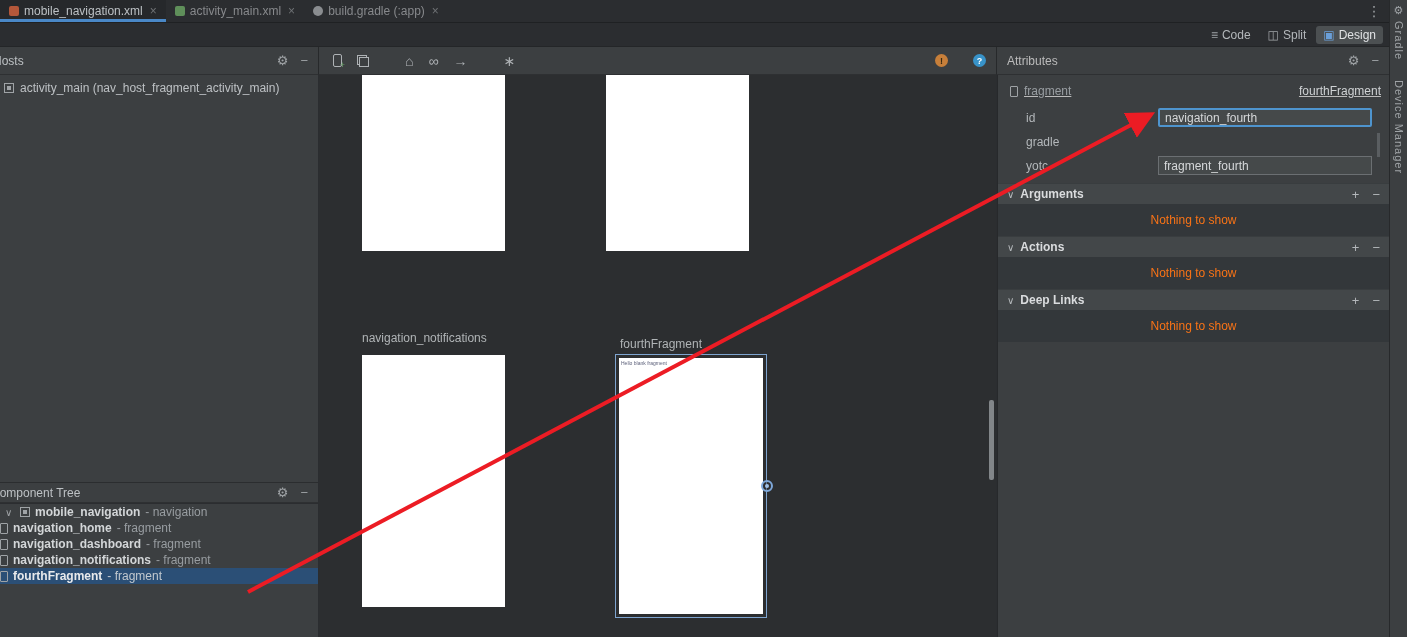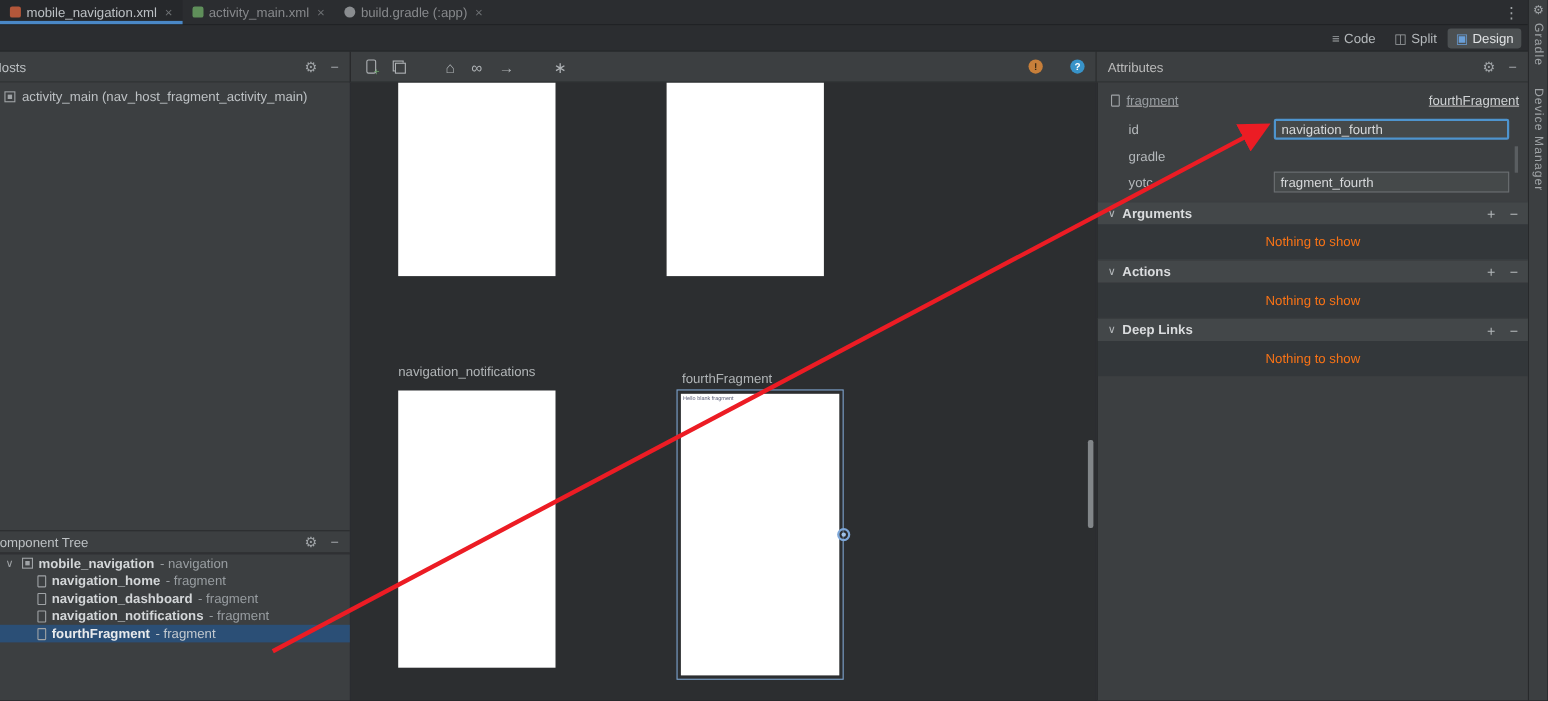--- a/index.html
+++ b/index.html
@@ -59,21 +59,21 @@
   #hosts-body { position:absolute; left:0; top:75px; width:318px; height:407px; background:#3c3f41; }
   .host-item { display:flex; align-items:center; gap:6px; padding:6px 4px 0 4px; color:#bdc1c4; white-space:nowrap; }
   .mini-rect { width:8px; height:11px; border:1px solid #9fa3a6; border-radius:1px; flex:none; display:inline-block; }
   .mini-nav { width:10px; height:10px; border:1px solid #9fa3a6; position:relative; flex:none; display:inline-block; }
   .mini-nav::after { content:""; position:absolute; left:2px; top:2px; width:4px; height:4px; background:#9fa3a6; }
   
   #ctree-header { position:absolute; left:0; top:482px; width:318px; height:21px; background:#3c3f41;
     border-top:1px solid #2b2d2f; border-bottom:1px solid #2e3032; display:flex; align-items:center; overflow:hidden; padding-right:10px; }
   #ctree-header .ph-title { margin-left:-9px; color:#bdc1c4; }
   #ctree-body { position:absolute; left:0; top:504px; width:318px; bottom:0; background:#3c3f41; }
-  .tree-row { display:flex; align-items:center; height:16px; gap:5px; padding-left:34px; white-space:nowrap; }
+  .tree-row { display:flex; align-items:center; height:16px; gap:5px; white-space:nowrap; }
   .tree-row.root { padding-left:5px; }
   .tree-row .chev { color:#9fa3a6; font-size:10px; width:10px; }
   .tree-row .tname { font-weight:bold; color:#d3d6d8; }
   .tree-row .tsuffix { color:#989da1; }
   .tree-row.selected { background:#2b4f76; }
   .tree-row.selected .tname { color:#e8eaec; }
   .tree-row.selected .tsuffix { color:#c2c9cf; }
   
   #canvas { position:absolute; left:319px; top:75px; width:677px; bottom:0; background:#2c2e30; overflow:hidden; }
   .frag-rect { position:absolute; background:#ffffff; }

